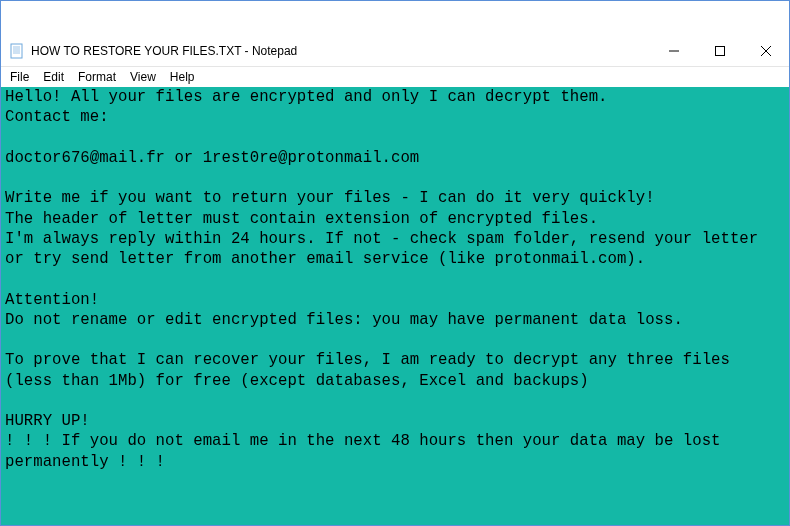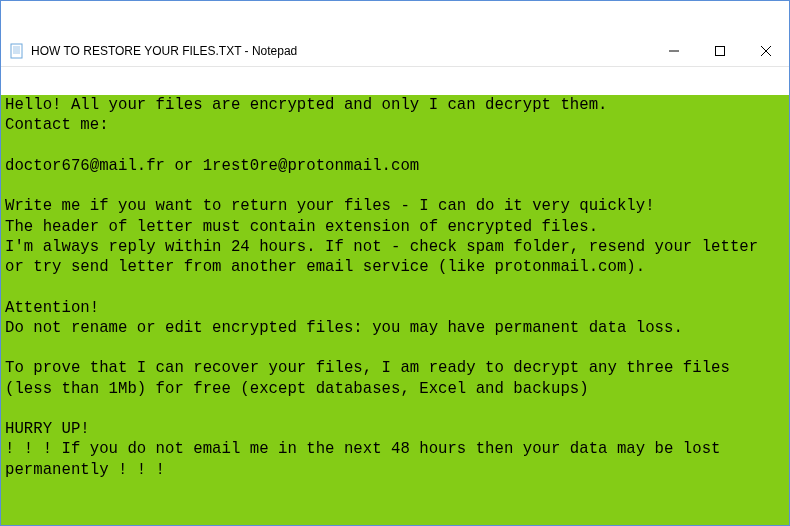--- a/index.html
+++ b/index.html
@@ -70,22 +70,21 @@
     .menu-item {
       padding: 1px 7px;
       font-size: 12px;
       color: #000;
       cursor: default;
     }
     .content-area {
       flex: 1;
       padding: 0 4px 2px 4px;
       overflow: auto;
-      background: #84cc16;
-      margin-top: 28px;
+      background: #14b8a6;
     }
     .text-content {
       font-family: Consolas, "Courier New", monospace;
       font-size: 15.7px;
       line-height: 1.29;
       white-space: pre-wrap;
       word-wrap: break-word;
       color: #000;
     }
   </style>
@@ -117,20 +116,27 @@
       </div>
       <div class="win-btn close">
         <svg width="10" height="10" viewBox="0 0 10 10">
             <line x1="0" y1="0" x2="10" y2="10" stroke="#000" stroke-width="1"></line>
             <line x1="10" y1="0" x2="0" y2="10" stroke="#000" stroke-width="1"></line>
           </svg>
       </div>
     </div>
   </div>
 
+  <div class="menubar">
+    <div class="menu-item">File</div>
+    <div class="menu-item">Edit</div>
+    <div class="menu-item">Format</div>
+    <div class="menu-item">View</div>
+    <div class="menu-item">Help</div>
+  </div>
 
   <div class="content-area">
     <div class="text-content">Hello! All your files are encrypted and only I can decrypt them.
 Contact me:
 
 doctor676@mail.fr or 1rest0re@protonmail.com
 
 Write me if you want to return your files - I can do it very quickly!
 The header of letter must contain extension of encrypted files.
 I'm always reply within 24 hours. If not - check spam folder, resend your letter or try send letter from another email service (like protonmail.com).

